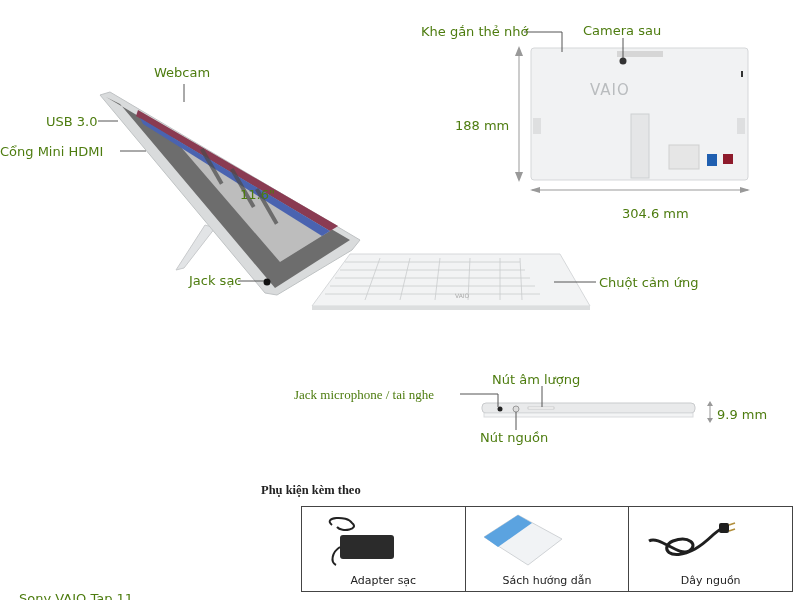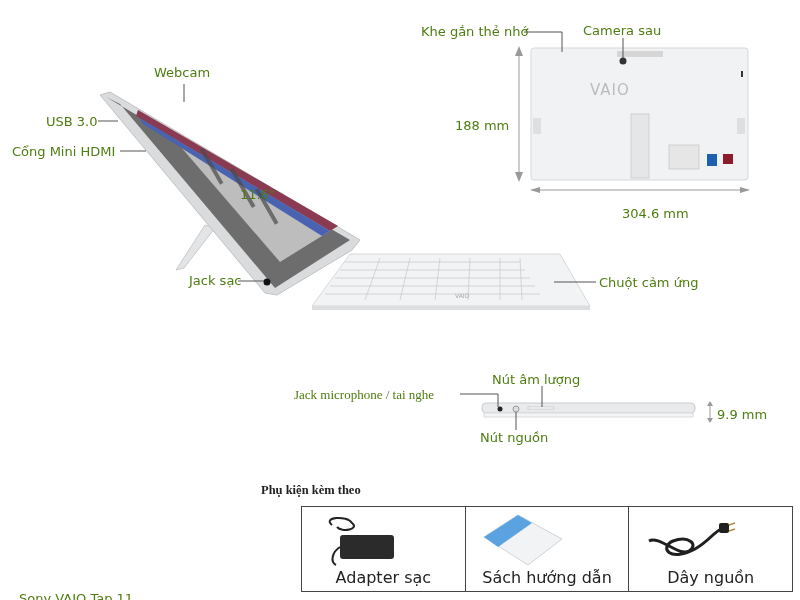--- a/index.html
+++ b/index.html
@@ -3,21 +3,21 @@
 <meta charset="utf-8">
 <style>
   html,body{margin:0;padding:0;background:#fff;}
   body{width:800px;height:600px;position:relative;overflow:hidden;font-family:"DejaVu Sans","Liberation Sans",sans-serif;color:#222;}
   .lbl{position:absolute;font-size:13px;white-space:nowrap;color:#4d7c0f;}
   svg{position:absolute;left:0;top:0;}
   .title{position:absolute;font-size:12.5px;font-weight:bold;}
   .acc-table{position:absolute;left:301px;top:506px;width:492px;height:86px;border:1px solid #444;display:flex;box-sizing:border-box;}
   .acc-cell{flex:1;border-right:1px solid #444;position:relative;}
   .acc-cell:last-child{border-right:none;}
-  .acc-cell .cap{position:absolute;left:0;right:0;bottom:4px;text-align:center;font-size:16px;}
+  .acc-cell .cap{position:absolute;left:0;right:0;bottom:4px;text-align:center;font-size:11px;}
   .acc-cell svg{position:absolute;left:0;top:0;}
 </style>
 </head>
 <body>
 
 <svg width="800" height="600">
 
   <polygon points="205,225 215,228 184,268 176,270" fill="#e2e4e6" stroke="#c8cacc"></polygon>
 
   <polygon points="100,95 110,92 360,240 352,250 277,295 265,293" fill="#d9dbdc" stroke="#bfc2c4"></polygon>
@@ -87,21 +87,21 @@
 
   <line x1="184" y1="84" x2="184" y2="102" stroke="#555"></line>
   <line x1="98" y1="121" x2="118" y2="121" stroke="#555"></line>
   <line x1="120" y1="151" x2="146" y2="151" stroke="#555"></line>
   <line x1="238" y1="281" x2="264" y2="281" stroke="#555"></line>
   <line x1="554" y1="282" x2="596" y2="282" stroke="#555"></line>
 </svg>
 
 <div class="lbl" style="left:154px;top:65px;">Webcam</div>
 <div class="lbl" style="left:46px;top:114px;">USB 3.0</div>
-<div class="lbl" style="left:12px;top:144px;text-align:right;">Cổng Mini HDMI</div>
+<div class="lbl" style="left:0;top:144px;text-align:right;">Cổng Mini HDMI</div>
 <div class="lbl" style="left:240px;top:187px;">11.6"</div>
 <div class="lbl" style="left:189px;top:273px;">Jack sạc</div>
 <div class="lbl" style="left:599px;top:275px;">Chuột cảm ứng</div>
 
 <div class="lbl" style="left:421px;top:24px;">Khe gắn thẻ nhớ</div>
 <div class="lbl" style="left:583px;top:23px;">Camera sau</div>
 <div class="lbl" style="left:455px;top:118px;">188 mm</div>
 <div class="lbl" style="left:622px;top:206px;">304.6 mm</div>
 
 <div class="lbl" style="left:492px;top:372px;">Nút âm lượng</div>

